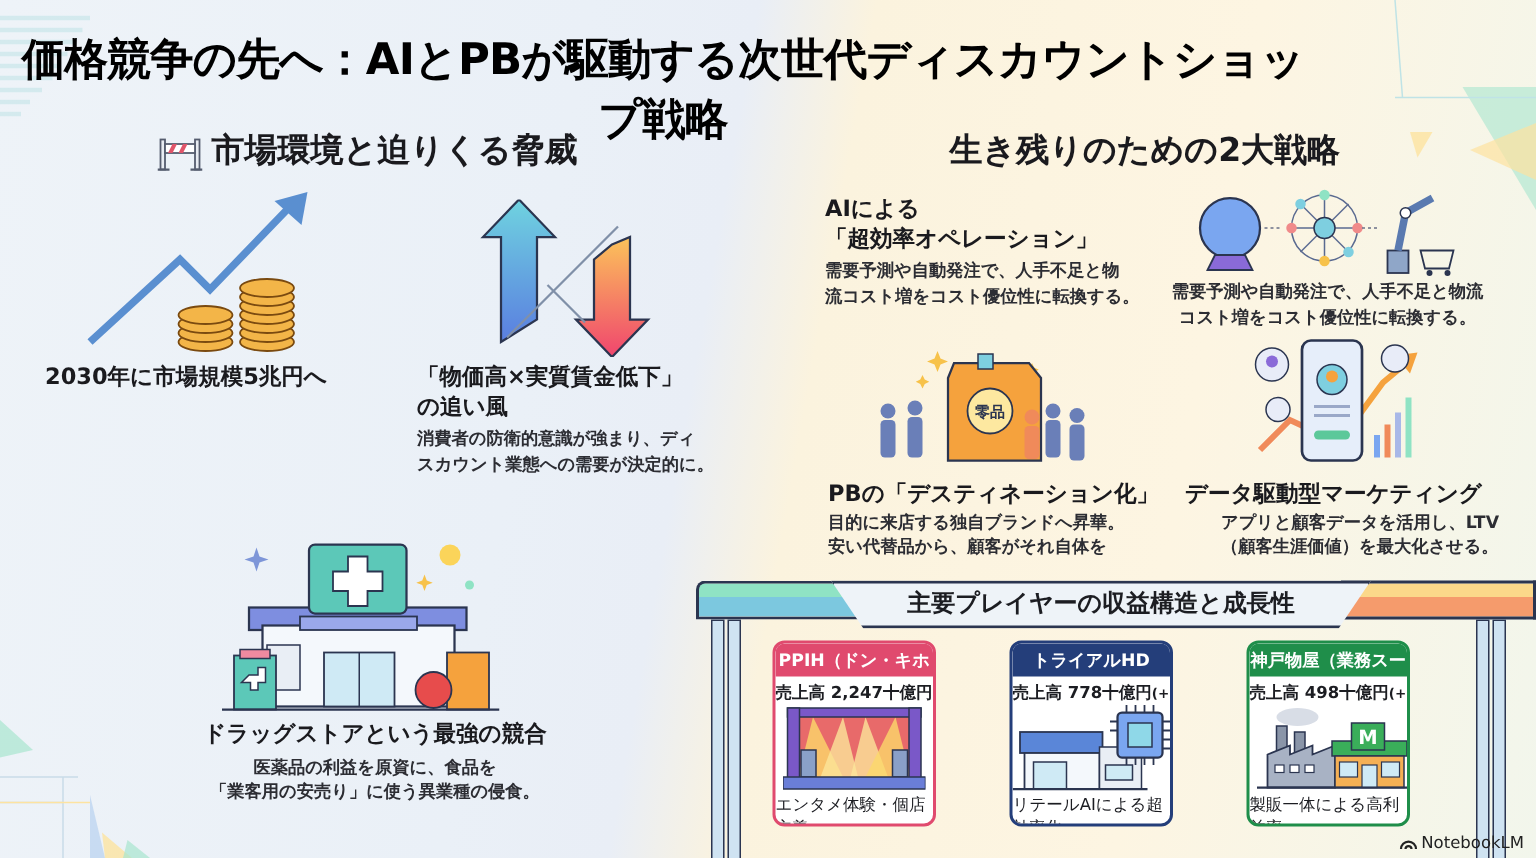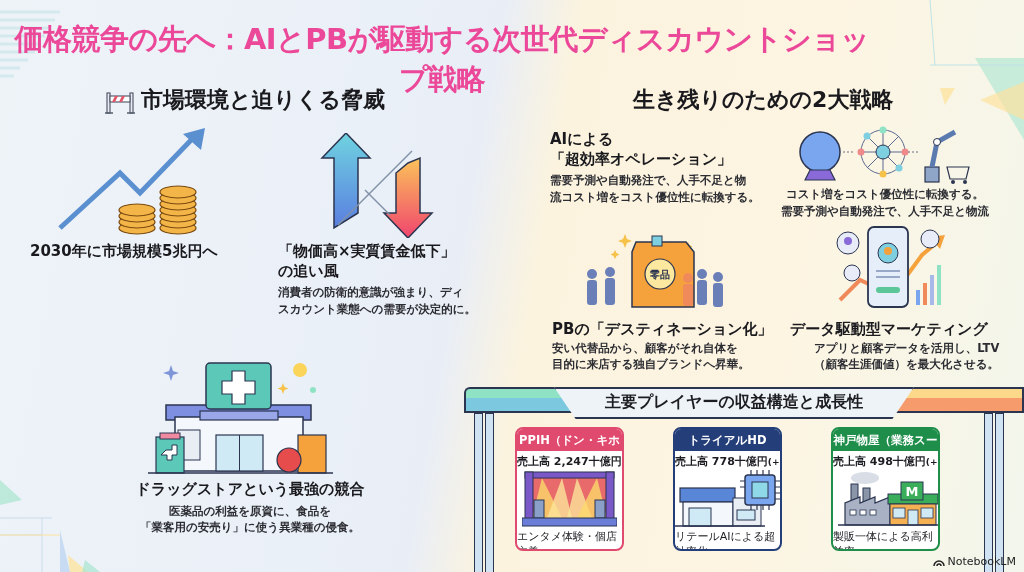--- a/index.html
+++ b/index.html
@@ -8,21 +8,21 @@
     font-family: "DejaVu Sans", "Liberation Sans", sans-serif;
     color: #1f2024;
     position: relative;
     background: linear-gradient(100deg, #eef3f8 0%, #eaf0f7 35%, #e9eef6 45%, #fbf3de 52%, #fdf5e2 75%, #f2f6ec 100%);
   }
   .bg-deco { position: absolute; inset: 0; pointer-events: none; }
   .abs { position: absolute; }
 
   #main-title {
     position: absolute; top: 20px; left: 0; width: 884px; text-align: center;
-    font-size: 29px; font-weight: bold; letter-spacing: -0.5px; color: #ec4899;
+    font-size: 29px; font-weight: bold; letter-spacing: -0.5px; color: #000000;
   }
 
   .section-title { font-size: 22px; font-weight: bold; color: #1a1a1e; display: flex; align-items: flex-end; gap: 6px; }
   .item-title { font-size: 15px; font-weight: bold; color: #1a1a1e; line-height: 1.3; }
   .item-desc  { font-size: 11.5px; font-weight: bold; color: #2c2d33; line-height: 1.45; margin-top: 3px; }
   .center { text-align: center; }
 
   
   #players-panel { position: absolute; left: 462px; top: 387px; width: 562px; height: 185px; }
   .canopy-left  { position:absolute; left:2px; top:0; width:120px; height:26px; border:2px solid #2b3550; border-right:none; border-radius:6px 0 0 0; background: linear-gradient(#8fe3c4 0 40%, #7cc8df 40% 100%); }
@@ -206,22 +206,22 @@
   <rect x="130" y="45" width="14" height="15" fill="#8fa6c8" stroke="#2b3550" stroke-width="1.2"></rect>
   <path d="M137 45 l5 -25 l18 -10" fill="none" stroke="#5a7ab0" stroke-width="5"></path>
   <circle cx="142" cy="20" r="3.5" fill="#fff" stroke="#2b3550"></circle>
   <path d="M152 45 h22 l-3 12 h-16z" fill="none" stroke="#2b3550" stroke-width="1.2"></path>
   <circle cx="158" cy="60" r="2" fill="#2b3550"></circle>
     <circle cx="170" cy="60" r="2" fill="#2b3550"></circle>
 </svg>
 
 <div class="abs center" style="left:770px; top:183px; width:230px;">
   <div class="item-desc">
+    <div>需要予測や自動発注で、人手不足と物流</div>
     <div>コスト増をコスト優位性に転換する。</div>
-    <div>需要予測や自動発注で、人手不足と物流</div>
   </div>
 </div>
 
 <svg class="abs" style="left:580px; top:222px;" width="145" height="92">
   <path d="M45 12 l2 5 l5 2 l-5 2 l-2 5 l-2 -5 l-5 -2 l5 -2z" fill="#f7c24a"></path>
   <path d="M35 28 l1.5 3 l3 1.5 l-3 1.5 l-1.5 3 l-1.5 -3 l-3 -1.5 l3 -1.5z" fill="#f7c24a"></path>
   <path d="M108 20 l1.5 3 l3 1.5 l-3 1.5 l-1.5 3 l-1.5 -3 l-3 -1.5 l3 -1.5z" fill="#f7c24a"></path>
   <path d="M56 20 h50 l8 10 v55 h-62 v-55z" fill="#f5a23d" stroke="#2b3550" stroke-width="1.5"></path>
   <rect x="72" y="14" width="10" height="10" fill="#7ecfe0" stroke="#2b3550"></rect>
   <circle cx="80" cy="52" r="15" fill="#fde8a0" stroke="#2b3550" stroke-width="1.2"></circle>
@@ -236,22 +236,22 @@
     <circle cx="138" cy="55" r="5"></circle>
       <rect x="133" y="61" width="10" height="24" rx="3"></rect>
   </g>
   <circle cx="108" cy="56" r="5" fill="#f08a5a"></circle>
     <rect x="103" y="62" width="10" height="22" rx="3" fill="#f08a5a"></rect>
 </svg>
 
 <div class="abs" style="left:552px; top:320px; width:230px;">
   <div class="item-title">PBの「デスティネーション化」</div>
   <div class="item-desc" style="margin-top:0;">
+    <div>目的に来店する独自ブランドへ昇華。</div>
     <div>安い代替品から、顧客がそれ自体を</div>
-    <div>目的に来店する独自ブランドへ昇華。</div>
   </div>
 </div>
 
 <svg class="abs" style="left:830px; top:225px;" width="120" height="85">
   <polyline points="10,75 30,55 45,62" fill="none" stroke="#f08a5a" stroke-width="4"></polyline>
   <polyline points="70,60 92,30 110,15" fill="none" stroke="#f5a23d" stroke-width="4"></polyline>
   <polygon points="115,10 100,12 110,24" fill="#f5a23d"></polygon>
   <circle cx="18" cy="18" r="11" fill="#e8ecf8" stroke="#2b3550"></circle>
   <circle cx="18" cy="16" r="4" fill="#8a6ad8"></circle>
   <circle cx="100" cy="14" r="9" fill="#e8ecf8" stroke="#2b3550"></circle>

